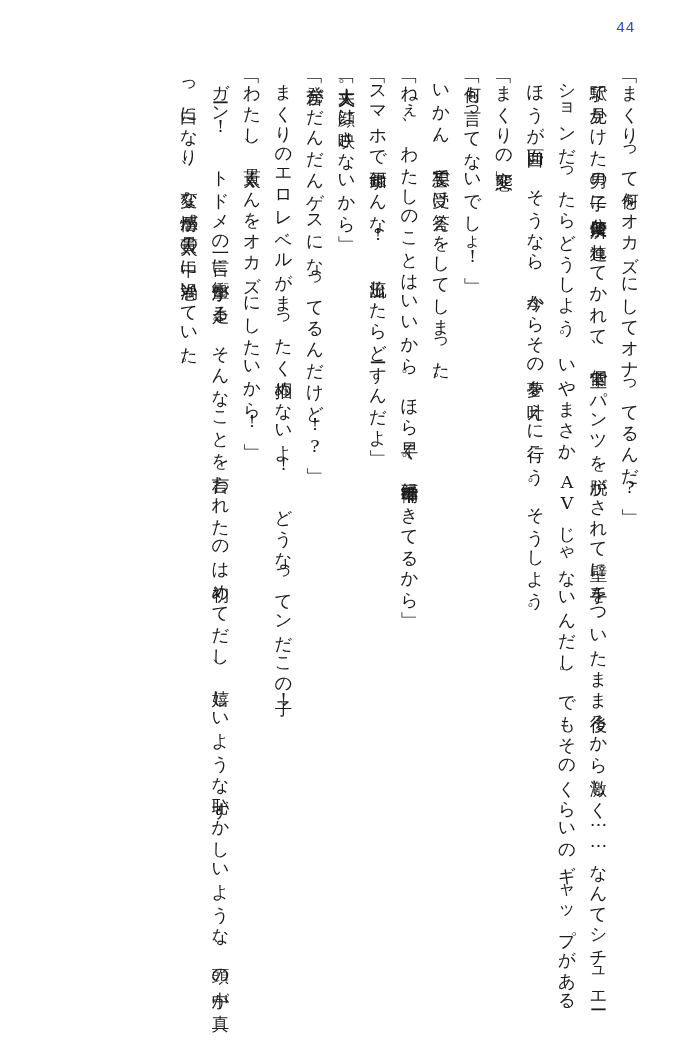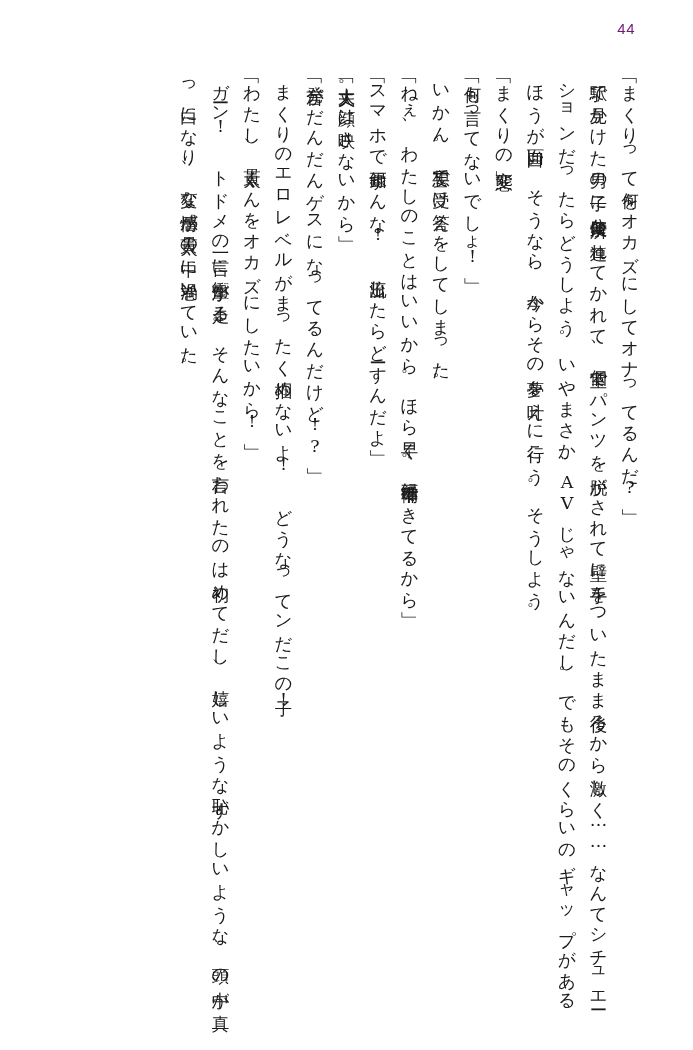--- a/index.html
+++ b/index.html
@@ -19,22 +19,22 @@
     position: relative;
     width: 693px;
     height: 1050px;
     box-sizing: border-box;
   }
   .page-number {
     position: absolute;
     top: 20px;
     right: 58px;
     font-size: 15px;
-    font-family: Liberation Sans, sans-serif;
-    color: #701a75;
+    font-family: Liberation Mono, monospace;
+    color: #1d4ed8;
     letter-spacing: 0.5px;
   }
   .text-body {
     position: absolute;
     top: 72px;
     left: 48px;
     right: 48px;
     height: 930px;
     writing-mode: vertical-rl;
     text-orientation: upright;

